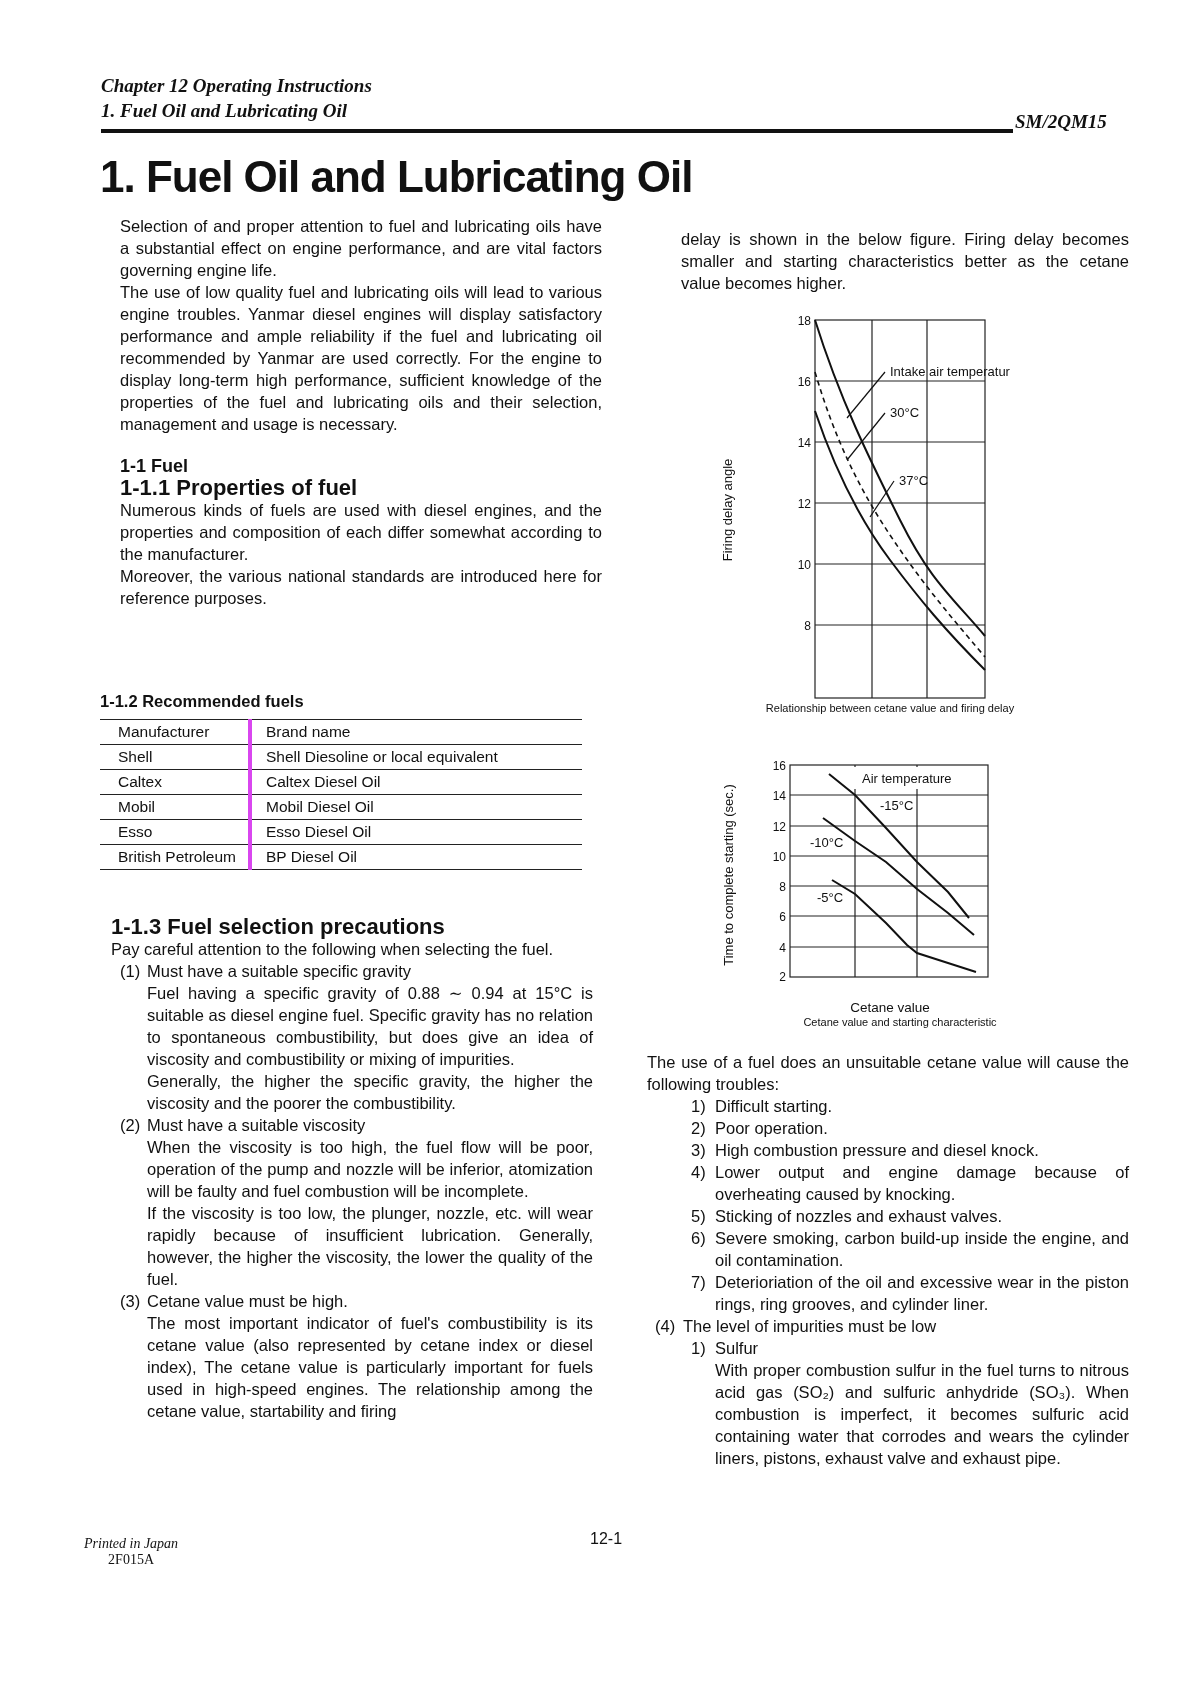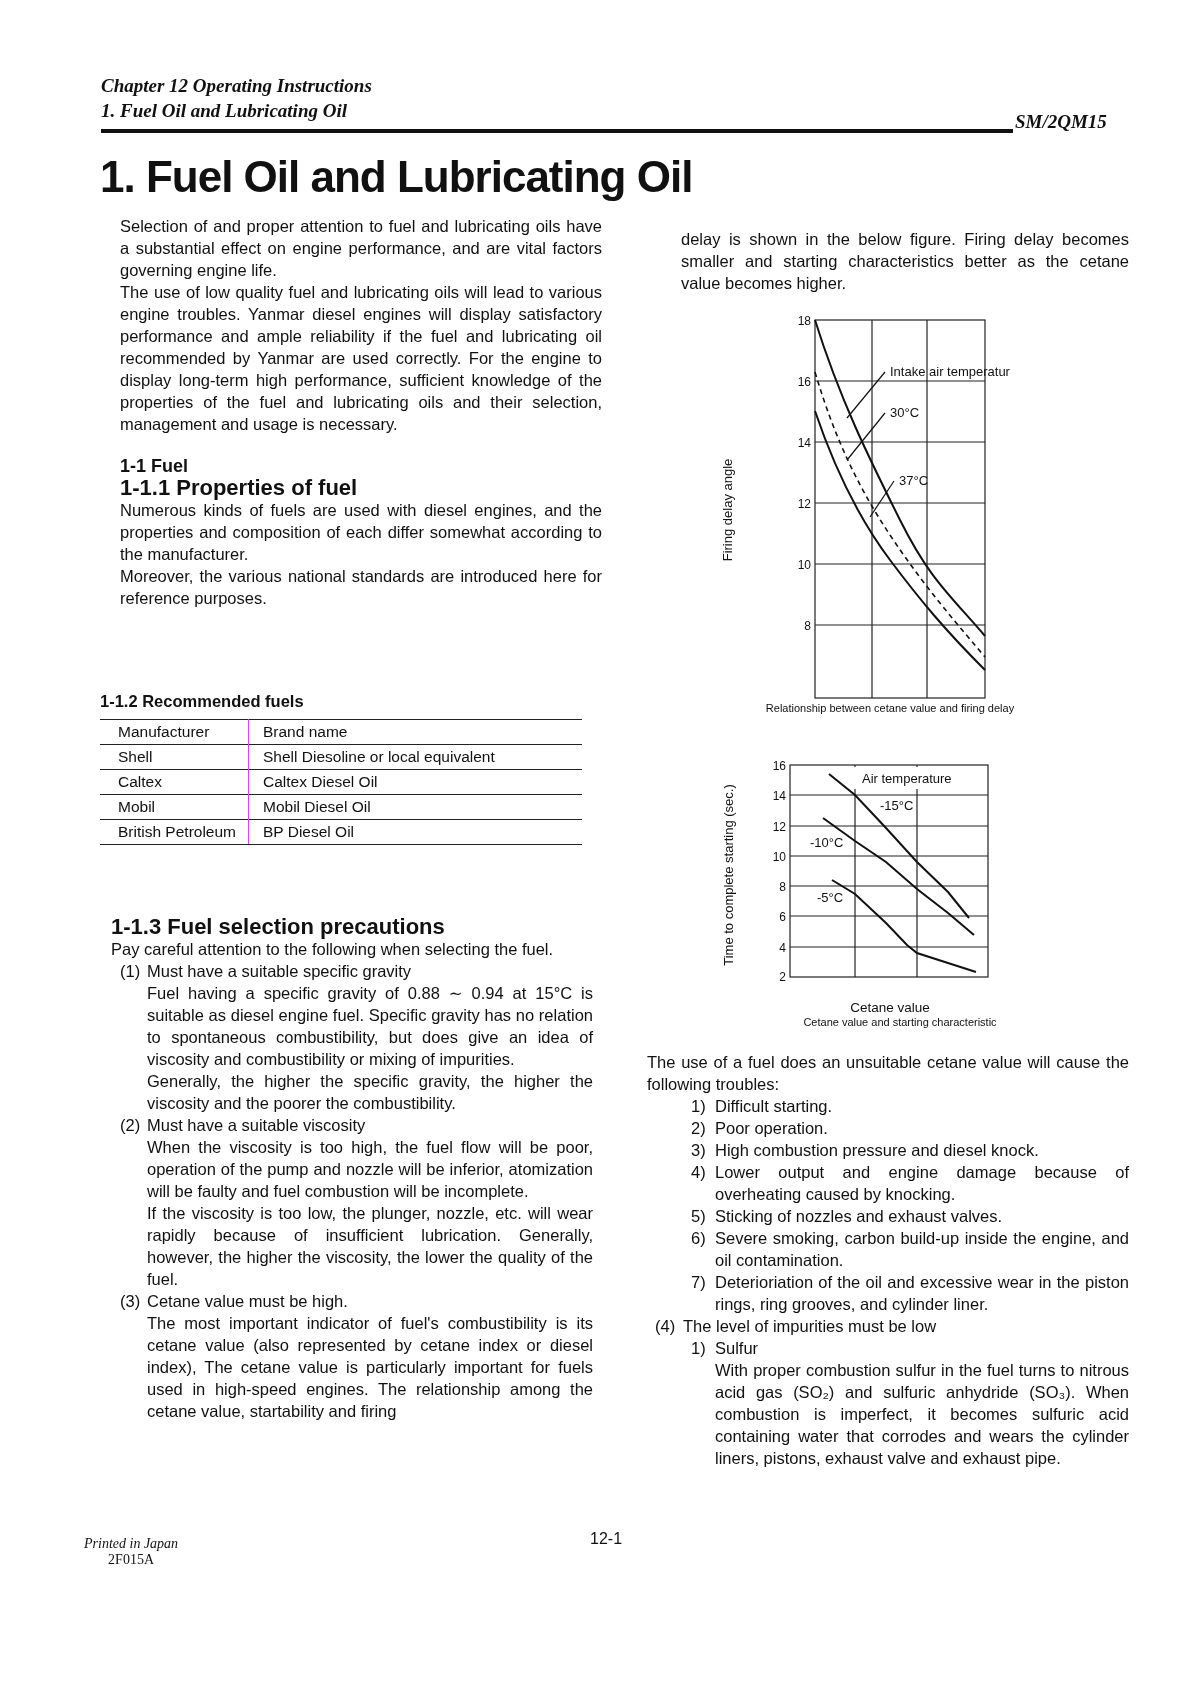--- a/index.html
+++ b/index.html
@@ -12,21 +12,21 @@
   .col { position: absolute; font-size: 16.5px; line-height: 22px; text-align: justify; }
   .col p { margin: 0; }
   .h2 { font-weight: bold; font-size: 18px; line-height: 22px; margin: 0; }
   .h3 { font-weight: bold; font-size: 22px; line-height: 22px; margin: 0; }
   .ind1 { padding-left: 36px; text-indent: -36px; }
   .ind1 .num { display: inline-block; width: 36px; text-indent: 0; padding-left: 9px; box-sizing: border-box; }
   .body-ind { padding-left: 36px; }
   table.fuels { border-collapse: collapse; width: 482px; font-size: 15.5px; }
   table.fuels td, table.fuels th { font-weight: normal; text-align: left; padding: 1px 12px 1px 18px; border-top: 1px solid #222; height: 22px; }
   table.fuels tr:last-child td { border-bottom: 1px solid #222; }
-  table.fuels td:first-child, table.fuels th:first-child { border-right: 1px solid #d946ef; width: 118px; margin-top: 24px; }
+  table.fuels td:first-child, table.fuels th:first-child { border-right: 4px solid #d946ef; width: 118px; margin-top: 24px; }
   table.fuels td:last-child, table.fuels th:last-child { padding-left: 14px; }
   .fig-cap { position: absolute; font-size: 11px; text-align: center; }
   .list2 { padding-left: 68px; position: relative; }
   .list2 .n { position: absolute; left: 44px; }
   .list4 { padding-left: 36px; position: relative; }
   .list4 .n { position: absolute; left: 8px; }
   .footer-l { position: absolute; left: 84px; top: 1536px; font-family: "Liberation Serif", serif; font-size: 14px; line-height: 16px; text-align: center; }
   .footer-l i { font-style: italic; }
   .pg { position: absolute; left: 590px; top: 1530px; font-size: 16px; }
   svg text { font-family: "Liberation Sans", sans-serif; }
@@ -64,20 +64,24 @@
       <td>Shell</td>
       <td>Shell Diesoline or local equivalent</td>
     </tr>
     <tr>
       <td>Caltex</td>
       <td>Caltex Diesel Oil</td>
     </tr>
     <tr>
       <td>Mobil</td>
       <td>Mobil Diesel Oil</td>
+    </tr>
+    <tr>
+      <td>Esso</td>
+      <td>Esso Diesel Oil</td>
     </tr>
     <tr>
       <td>British Petroleum</td>
       <td>BP Diesel Oil</td>
     </tr>
   </tbody>
     </table>
 </div>
 
 <div class="col" style="left:111px; top:916px; width:482px;">

